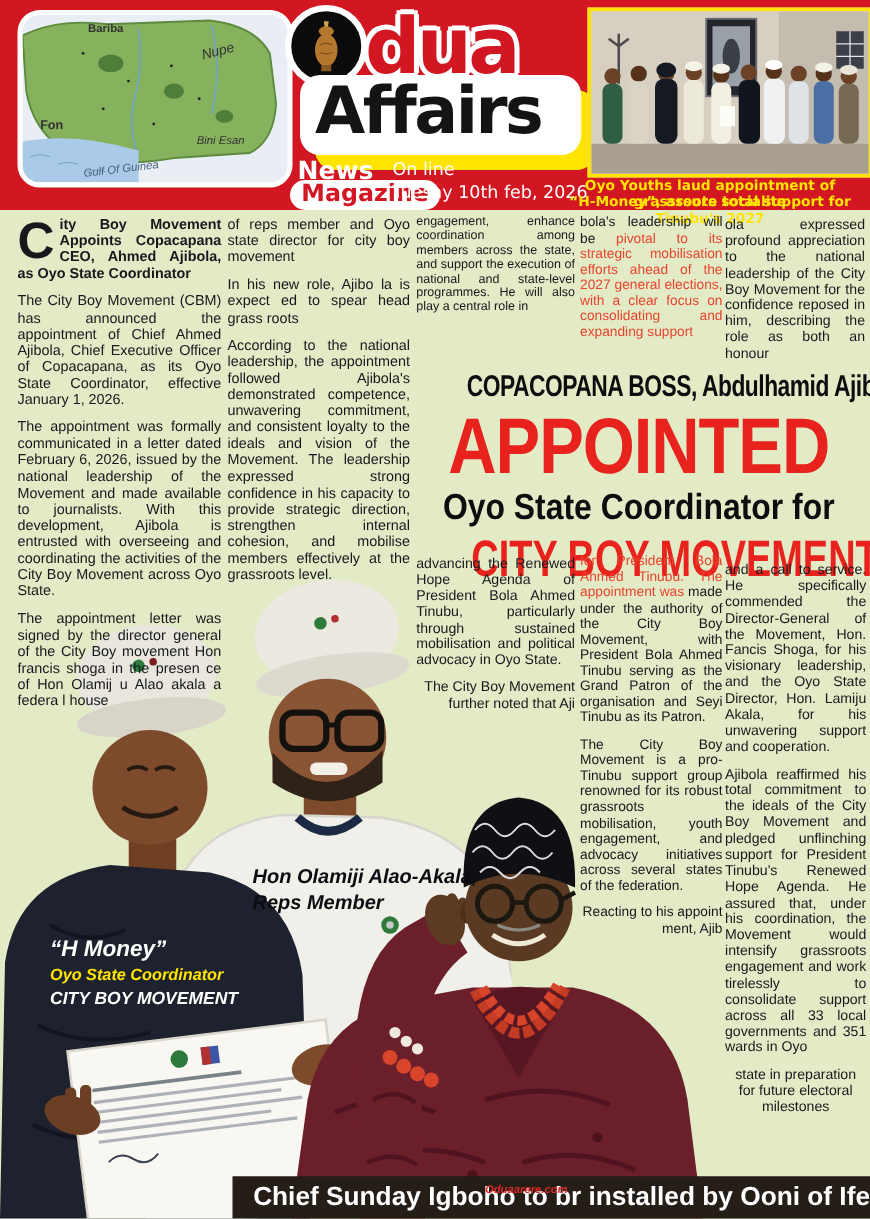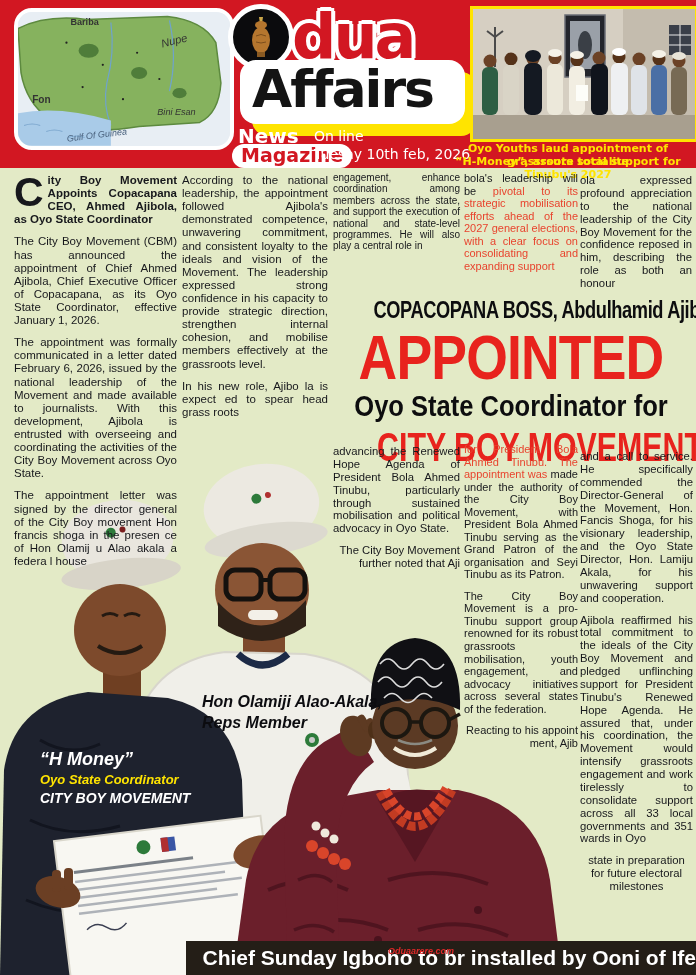--- a/index.html
+++ b/index.html
@@ -281,22 +281,23 @@
   </div>
 
   <div class="col" id="col1">
     <p class="lead"><span class="dropcap">C</span><span>ity Boy Movement Appoints Copacapana CEO, Ahmed Ajibola, as Oyo State Coordinator</span></p>
     <p>The City Boy Movement (CBM) has announced the appointment of Chief Ahmed Ajibola, Chief Executive Officer of Copacapana, as its Oyo State Coordinator, effective January 1, 2026.</p>
     <p>The appointment was formally communicated in a letter dated February 6, 2026, issued by the national leadership of the Movement and made available to journalists. With this development, Ajibola is entrusted with overseeing and coordinating the activities of the City Boy Movement across Oyo State.</p>
     <p>The appointment letter was signed by the director general of the City Boy movement Hon francis shoga in the presen ce of Hon Olamij u Alao akala a federa l house</p>
   </div>
 
   <div class="col" id="col2">
+    <p>of reps member and Oyo state director for city boy movement</p>
+    <p>In his new role, Ajibo la is expect ed to spear head grass roots</p>
     <p>According to the national leadership, the appointment followed Ajibola's demonstrated competence, unwavering commitment, and consistent loyalty to the ideals and vision of the Movement. The leadership expressed strong confidence in his capacity to provide strategic direction, strengthen internal cohesion, and mobilise members effectively at the grassroots level.</p>
-    <p>In his new role, Ajibo la is expect ed to spear head grass roots</p>
   </div>
 
   <div class="col" id="col3a">
     <p>engagement, enhance coordination among members across the state, and support the execution of national and state-level programmes. He will also play a central role in</p>
   </div>
 
   <div class="col" id="col4a">
     <p><span>bola's leadership will be </span><span class="red">pivotal to its strategic mobilisation efforts ahead of the 2027 general elections, with a clear focus on consolidating and expanding support</span></p>
   </div>
 

